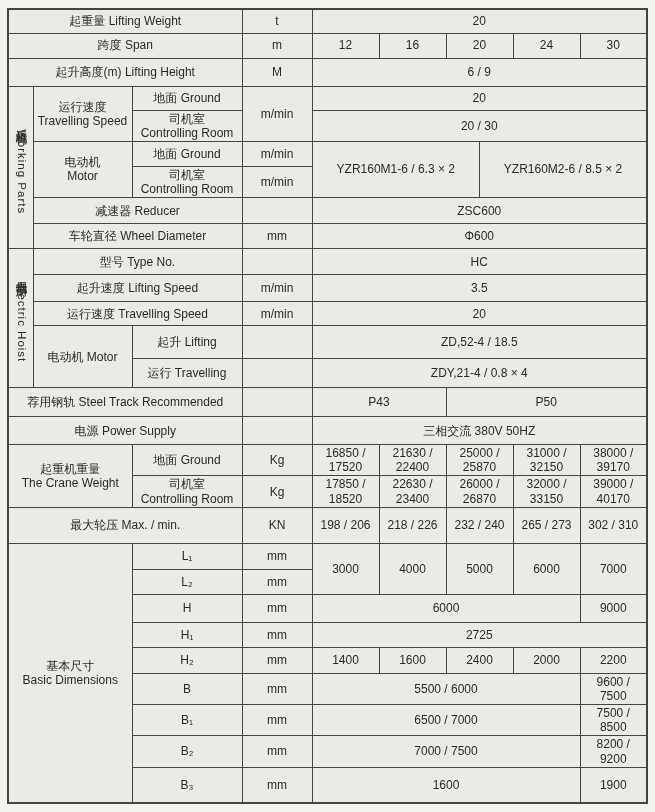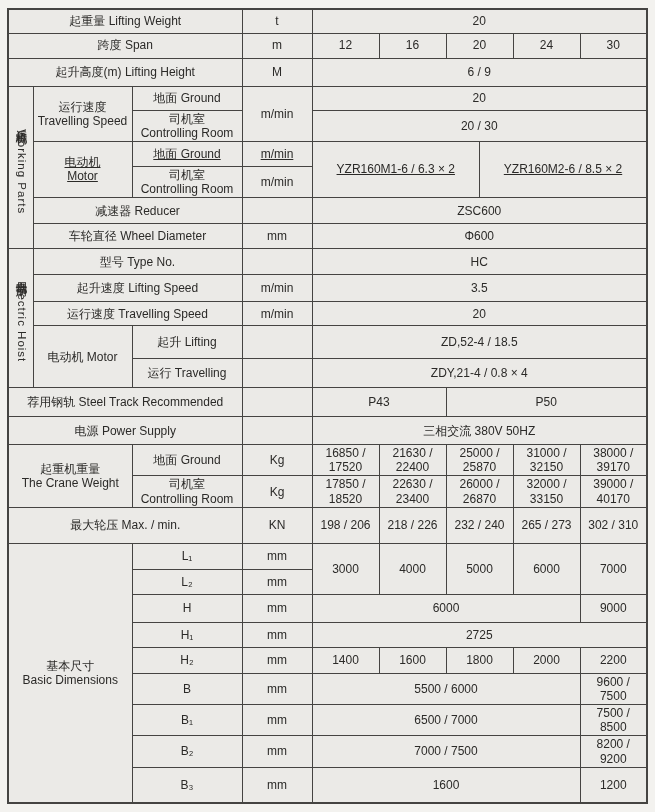--- a/index.html
+++ b/index.html
@@ -76,21 +76,21 @@
 Travelling Speed</td>
         <td>地面 Ground</td>
         <td rowspan="2">m/min</td>
         <td colspan="10">20</td>
       </tr>
       <tr style="height: 28px;">
         <td>司机室
 Controlling Room</td>
         <td colspan="10">20 / 30</td>
       </tr>
-      <tr style="height: 25px; text-decoration: underline;">
+      <tr style="height: 25px;">
         <td rowspan="2">电动机
 Motor</td>
         <td>地面 Ground</td>
         <td>m/min</td>
         <td colspan="5" rowspan="2">YZR160M1-6 / 6.3 × 2</td>
         <td colspan="5" rowspan="2">YZR160M2-6 / 8.5 × 2</td>
       </tr>
       <tr style="height: 30px;">
         <td>司机室
 Controlling Room</td>
@@ -208,21 +208,21 @@
       <tr style="height: 25px;">
         <td>H₁</td>
         <td>mm</td>
         <td colspan="10">2725</td>
       </tr>
       <tr style="height: 26px;">
         <td>H₂</td>
         <td>mm</td>
         <td colspan="2">1400</td>
         <td colspan="2">1600</td>
-        <td colspan="2">1800</td>
+        <td colspan="2">2400</td>
         <td colspan="2">2000</td>
         <td colspan="2">2200</td>
       </tr>
       <tr style="height: 26px;">
         <td>B</td>
         <td>mm</td>
         <td colspan="8">5500 / 6000</td>
         <td colspan="2">9600 / 7500</td>
       </tr>
       <tr style="height: 27px;">
@@ -234,16 +234,16 @@
       <tr style="height: 27px;">
         <td>B₂</td>
         <td>mm</td>
         <td colspan="8">7000 / 7500</td>
         <td colspan="2">8200 / 9200</td>
       </tr>
       <tr style="height: 36px;">
         <td>B₃</td>
         <td>mm</td>
         <td colspan="8">1600</td>
-        <td colspan="2">1200</td>
+        <td colspan="2">1900</td>
       </tr>
     </tbody>
 </table>
 
 </body></html>

